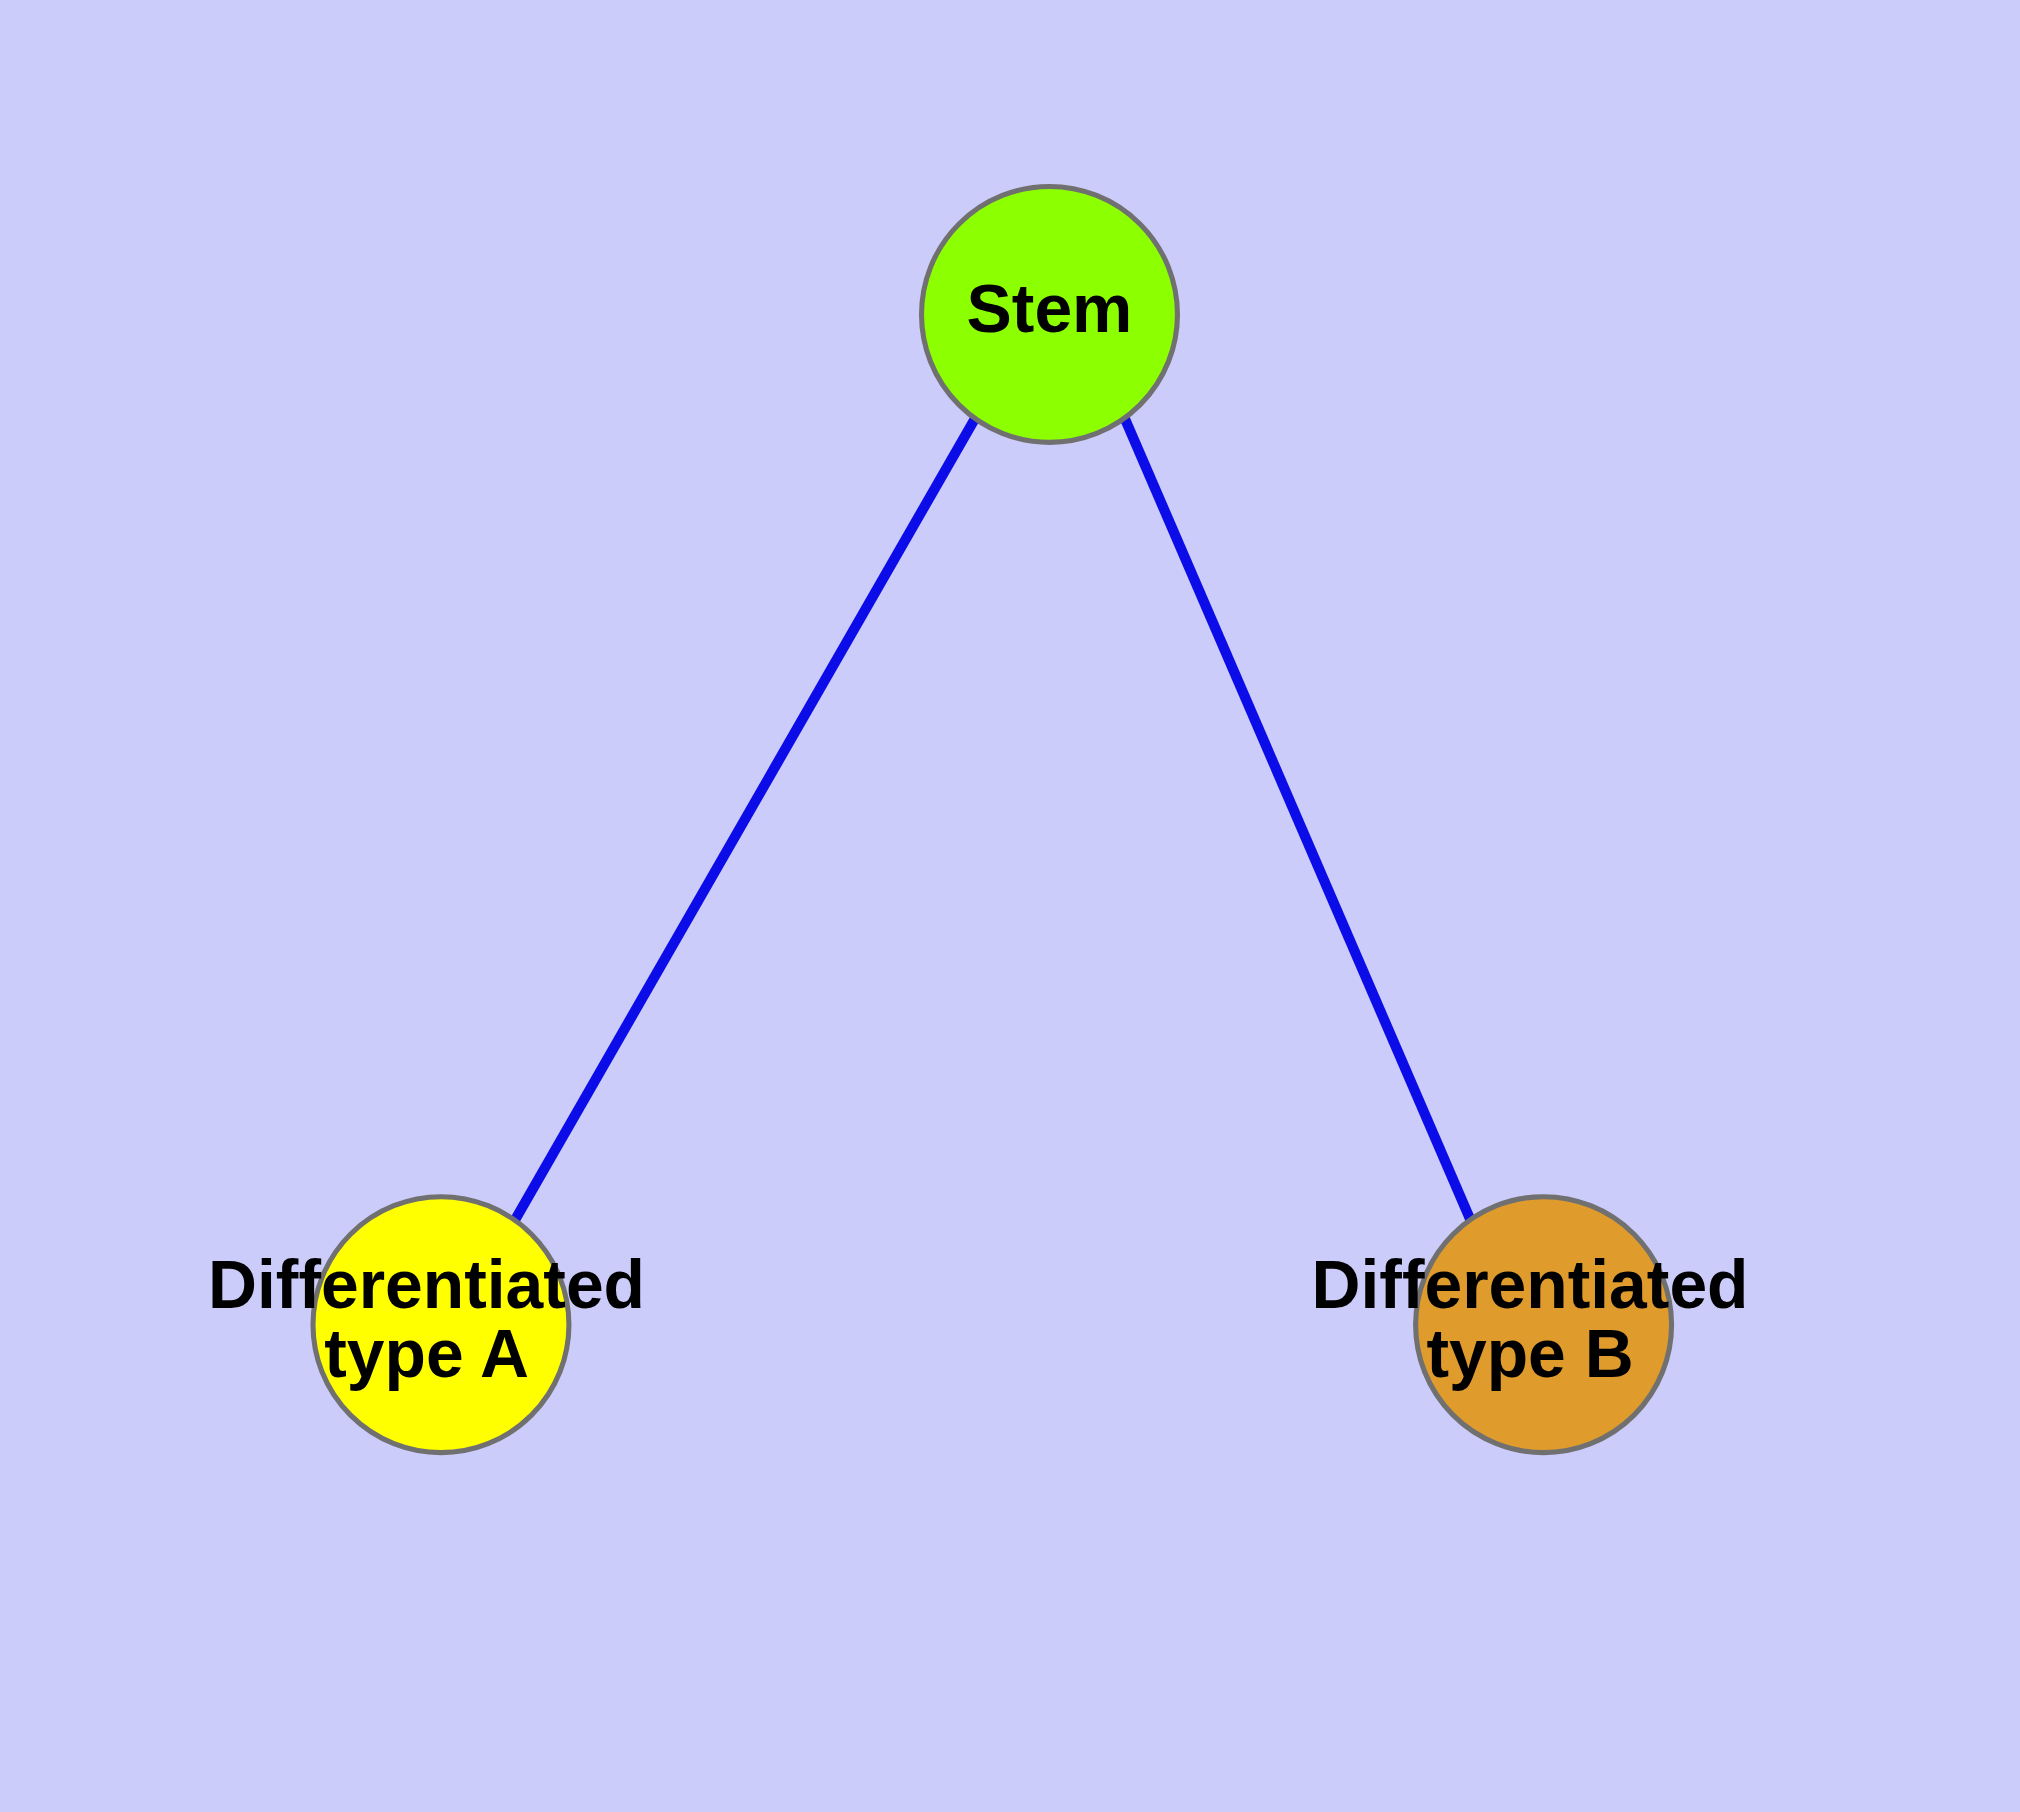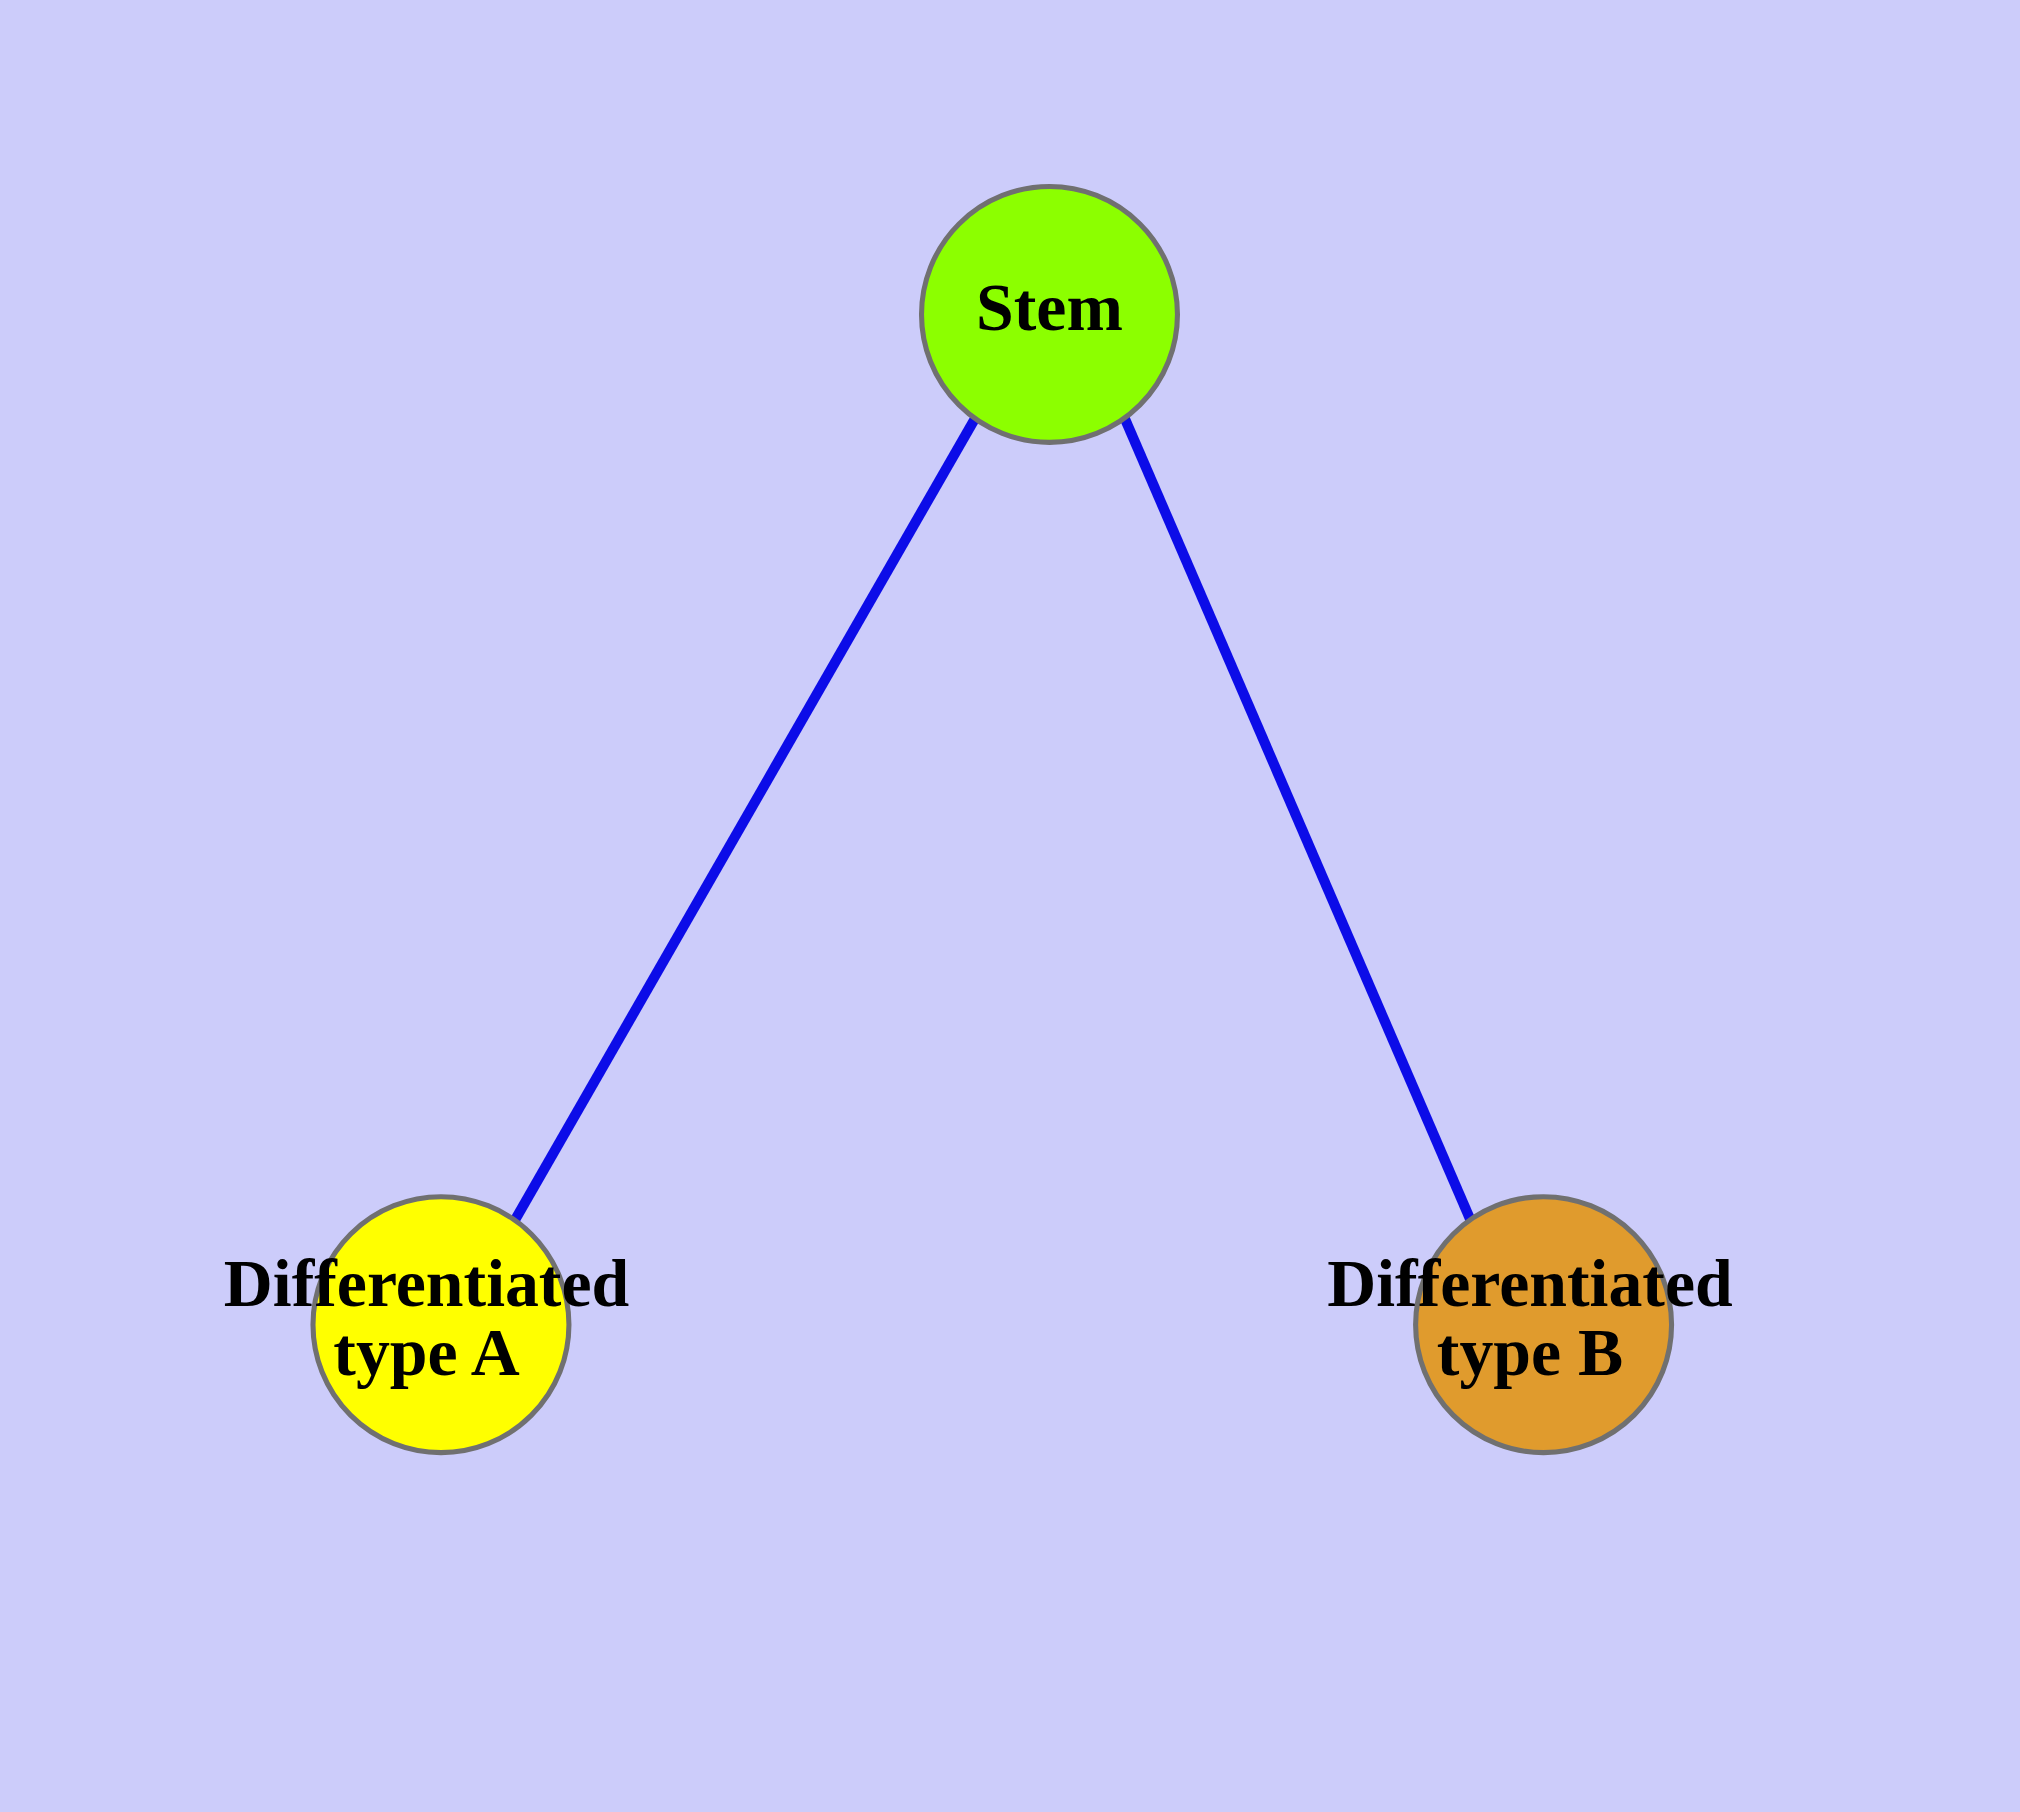--- a/index.html
+++ b/index.html
@@ -6,21 +6,21 @@
   html, body {
     margin: 0;
     padding: 0;
     background: #ccccfa;
   }
   #canvas {
     position: relative;
     width: 2021px;
     height: 1812px;
     overflow: hidden;
-    font-family: Liberation Serif, serif;
+    font-family: Liberation Sans, sans-serif;
   }
   #graph-svg {
     position: absolute;
     top: 0;
     left: 0;
     width: 2021px;
     height: 1812px;
     display: block;
   }
   .node-label {

